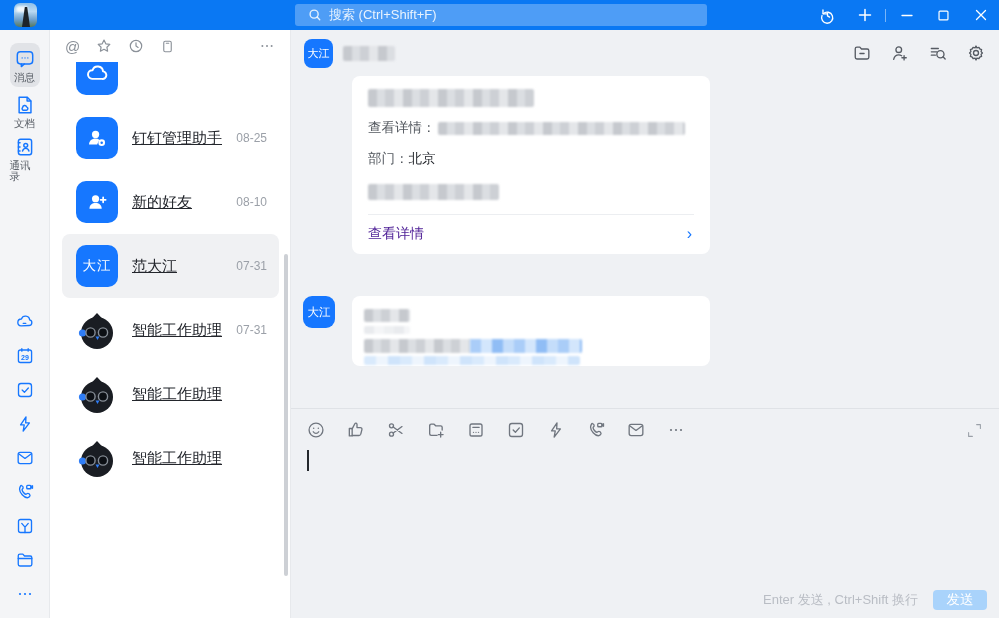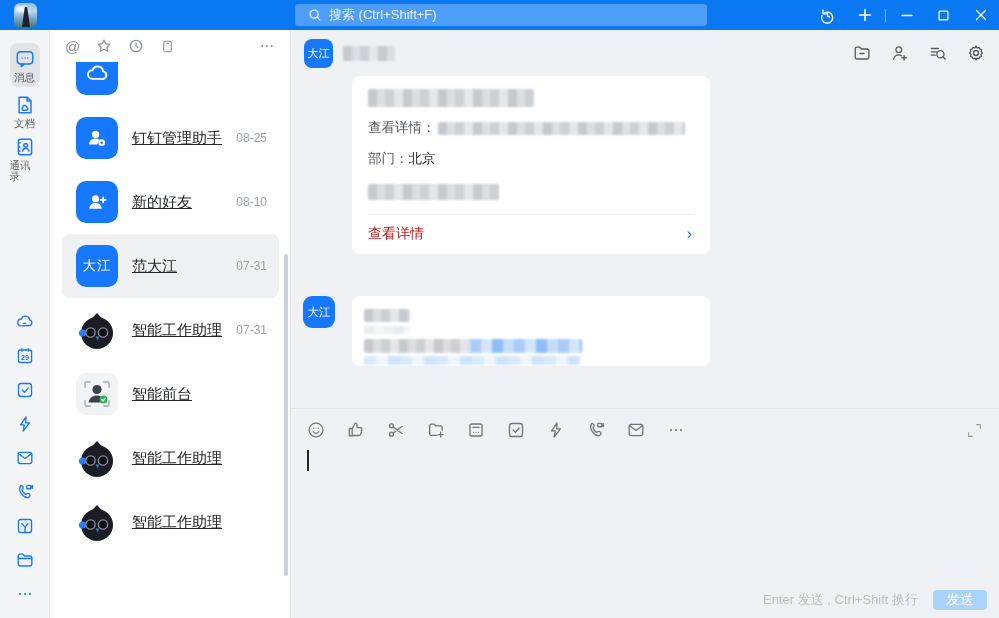--- a/index.html
+++ b/index.html
@@ -69,21 +69,21 @@
   .peer-name-mosaic { width:52px; height:15px; margin-left:10px; }
 
   .profile-card { margin-left:61px; width:358px; background:#fff; border-radius:8px; padding:13px 16px 0; }
   .pc-line1 { width:166px; height:18px; margin-bottom:12px; }
   .pc-row { display:flex; align-items:center; font-size:13.5px; color:#53585f; margin-bottom:13px; }
   .pc-row .val { color:#23262c; }
   .pc-m2 { width:247px; height:13px; margin-left:2px; }
   .pc-line3 { width:131px; height:16px; margin:16px 0 14px; }
   .pc-divider { border-top:1px solid #eceef1; margin:0 -0px; }
   .pc-link-row { display:flex; align-items:center; justify-content:space-between; padding:10px 2px 11px 0; }
-  .pc-link { color:#b91c1c; font-size:14px; }
+  .pc-link { color:#4c1d95; font-size:14px; }
   .pc-chevron { color:#1677ff; font-size:16px; line-height:1; }
 
   .msg-row { display:flex; align-items:flex-start; margin-top:42px; padding-left:12px; }
   .msg-av { width:32px; height:32px; border-radius:9px; background:#1677ff; color:#fff; font-size:11.5px; display:flex; align-items:center; justify-content:center; flex:none; }
   .bubble { margin-left:17px; width:358px; height:70px; background:#fff; border-radius:8px; padding:13px 0 0 12px; }
   .bb-l1 { width:46px; height:13px; }
   .bb-l2 { width:46px; height:8px; margin-top:4px; }
   .bb-l3 { display:flex; margin-top:5px; }
   .bb-l3 .seg-g { width:106px; height:14px; border-radius:2px 0 0 2px; }
   .bb-l3 .seg-b { width:112px; height:14px; border-radius:0 2px 2px 0; }
@@ -323,33 +323,20 @@
                 <circle cx="14.5" cy="23.5" r="4.6" fill="#0c0f14" stroke="#868d96" stroke-width="1.4"></circle>
                 <circle cx="27" cy="23.5" r="4.6" fill="#0c0f14" stroke="#868d96" stroke-width="1.4"></circle>
                 <path d="M19.5 27.5h4l-2 3.4z" fill="#2f7df6"></path>
               </svg>
           </div>
           <span class="name">智能工作助理</span>
           <span class="date">07-31</span>
         </div>
 
 
-        <div class="row">
-          <div class="av gray">
-            <svg width="42" height="42" viewBox="0 0 42 42" fill="none">
-                <path d="M9 14v-3.5a1.5 1.5 0 0 1 1.5-1.5H14M28 9h3.5A1.5 1.5 0 0 1 33 10.5V14M33 28v3.5a1.5 1.5 0 0 1-1.5 1.5H28M14 33h-3.5A1.5 1.5 0 0 1 9 31.5V28" stroke="#b4bac2" stroke-width="1.8" stroke-linecap="round"></path>
-                <circle cx="21" cy="16.5" r="4.6" fill="#3c424d"></circle>
-                <path d="M12.5 29.5c.8-4.6 4.3-7 8.5-7s7.7 2.4 8.5 7z" fill="#3c424d"></path>
-                <circle cx="27.5" cy="26.5" r="4" fill="#26b35a"></circle>
-                <path d="M25.8 26.5l1.3 1.3 2.2-2.4" stroke="#fff" stroke-width="1.4" stroke-linecap="round" stroke-linejoin="round"></path>
-              </svg>
-          </div>
-          <span class="name">智能前台</span>
-          <span class="date"></span>
-        </div>
 
         <div class="row">
           <div class="av">
             <svg width="42" height="42" viewBox="0 0 42 42">
                 <path d="M21 4l7 7.5H14z" fill="#1a1d23"></path>
                 <circle cx="21" cy="24" r="16" fill="#1a1d23"></circle>
                 <circle cx="6.5" cy="24" r="3.6" fill="#2f7df6"></circle>
                 <circle cx="14.5" cy="23.5" r="4.6" fill="#0c0f14" stroke="#868d96" stroke-width="1.4"></circle>
                 <circle cx="27" cy="23.5" r="4.6" fill="#0c0f14" stroke="#868d96" stroke-width="1.4"></circle>
                 <path d="M19.5 27.5h4l-2 3.4z" fill="#2f7df6"></path>

